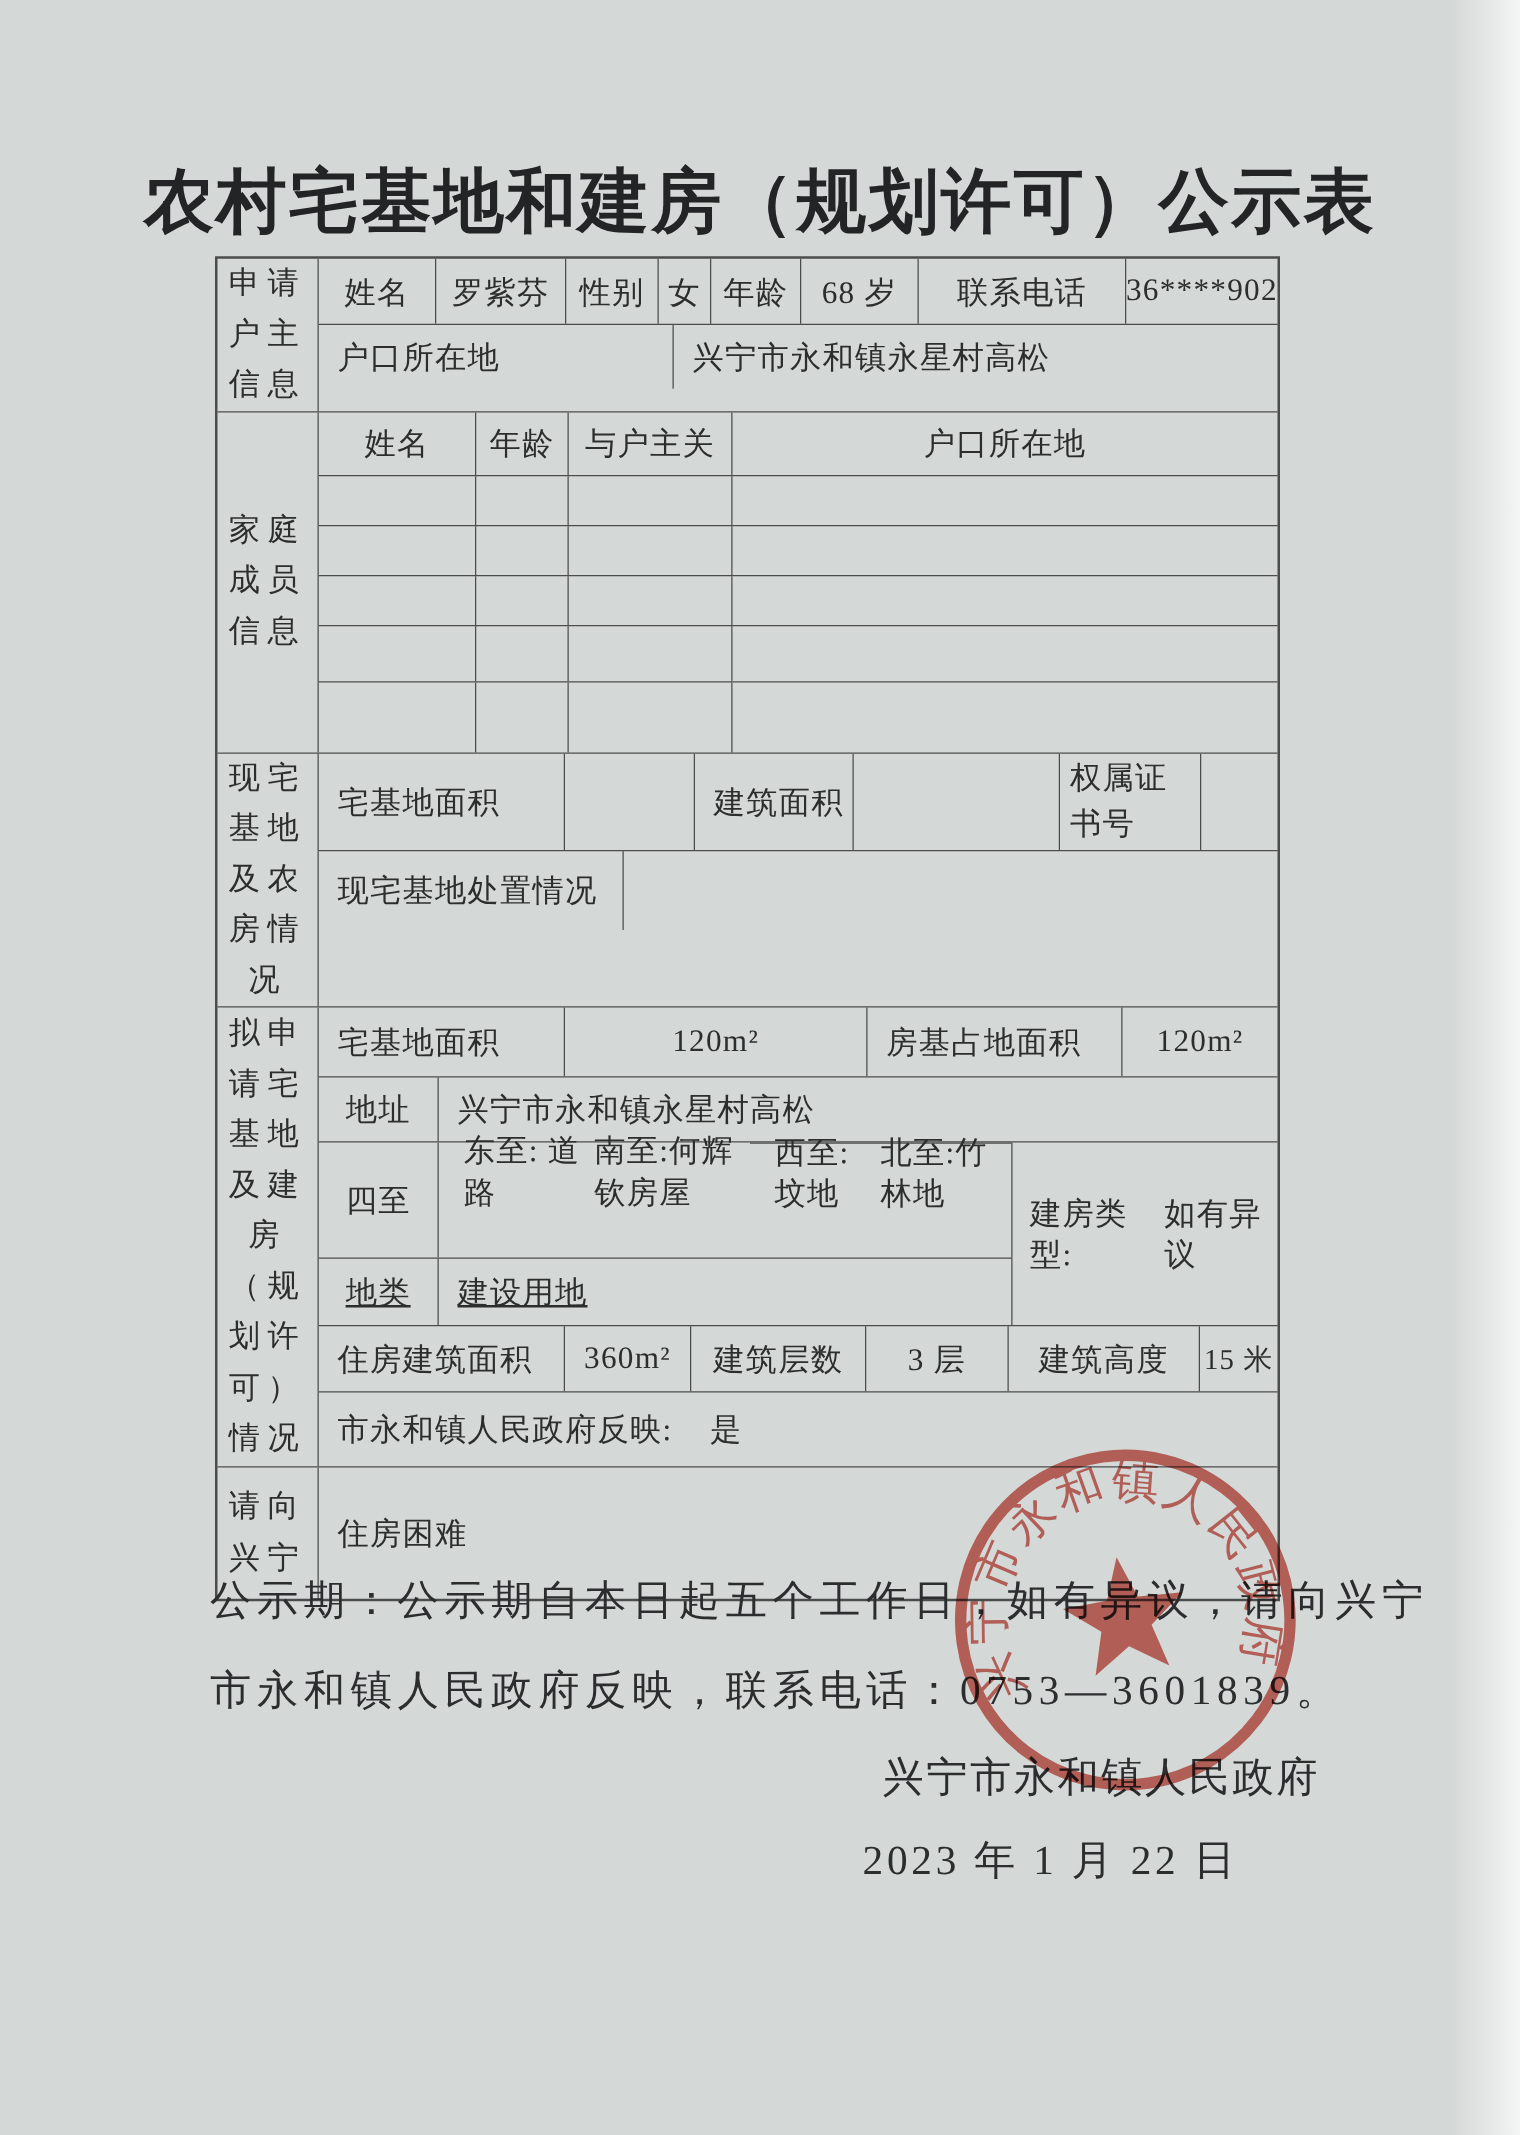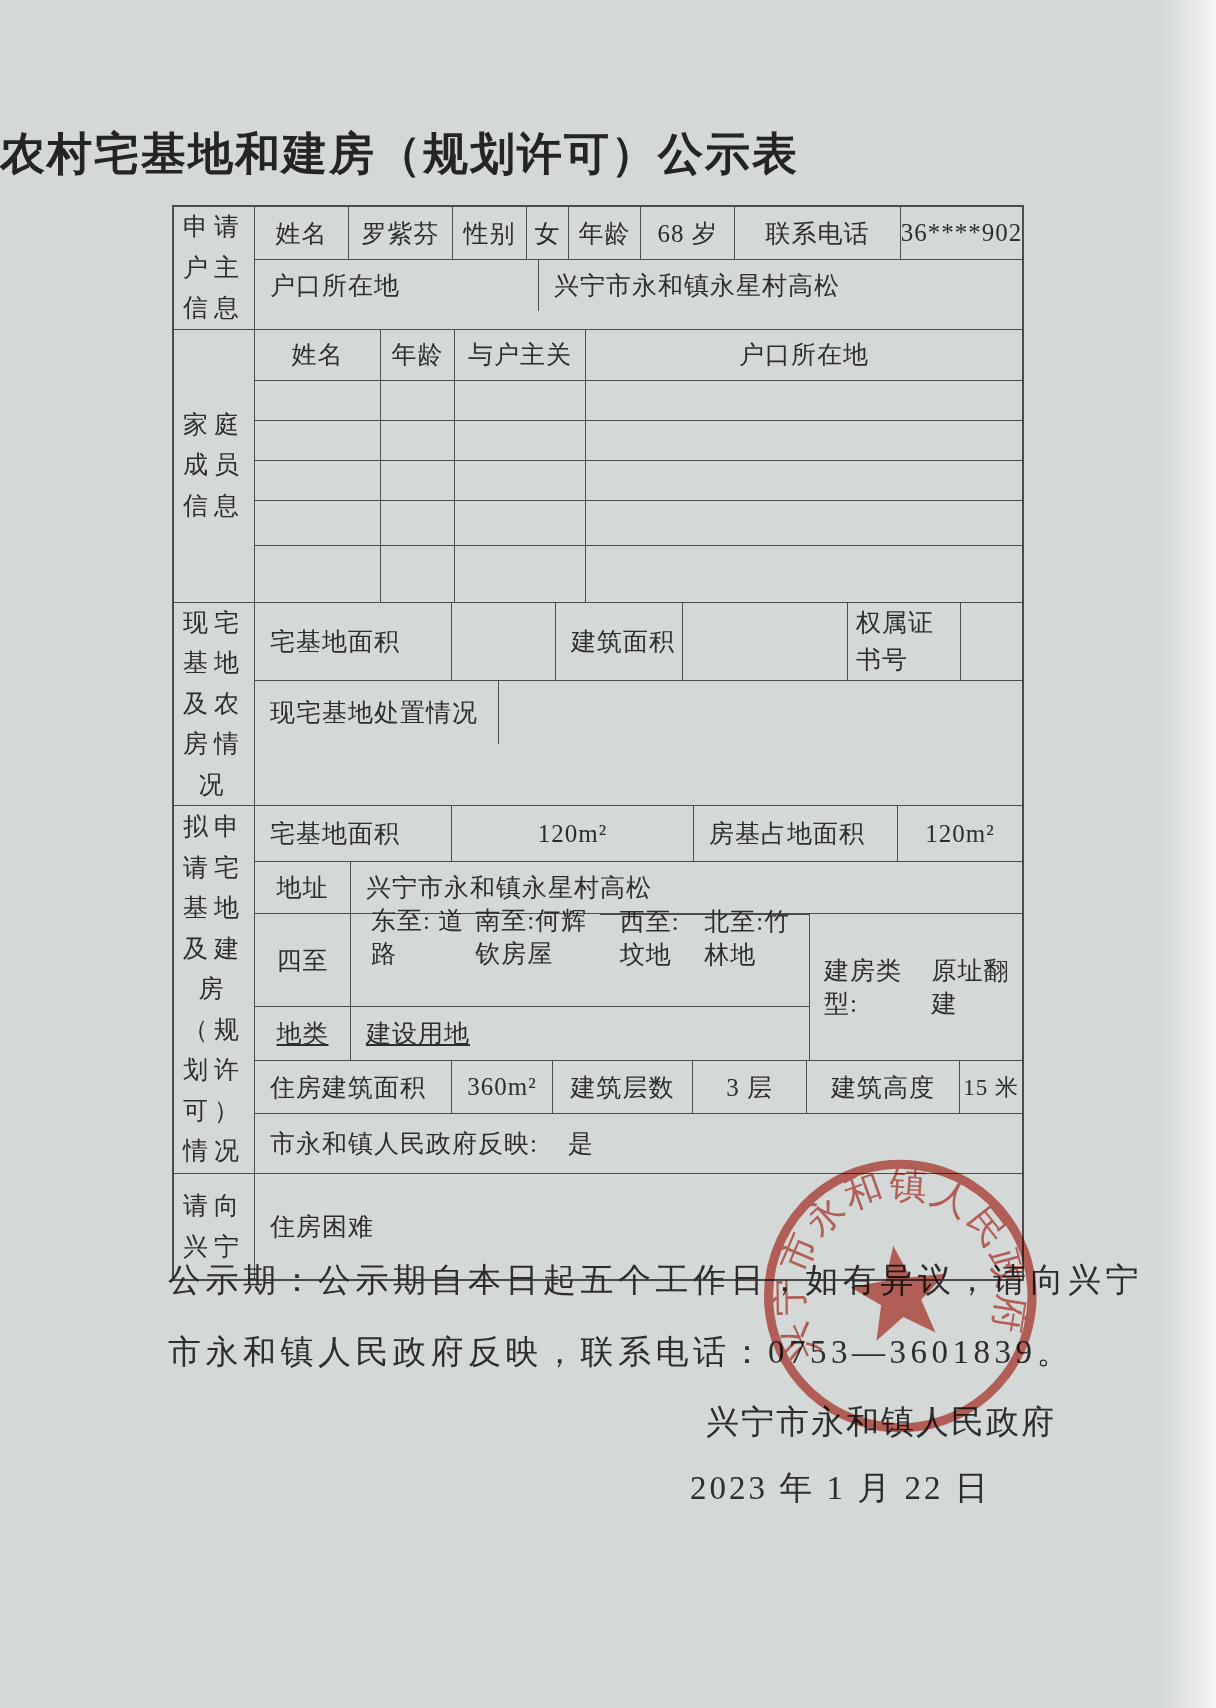--- a/index.html
+++ b/index.html
@@ -22,21 +22,22 @@
     background:linear-gradient(100deg,var(--paper1) 0%,var(--paper2) 55%,#dcе0df 88%,var(--paper3) 96%,#eef2f1 100%);
     background-color:var(--paper2);
     overflow:hidden;
   }
   .edge-strip{
     position:absolute;right:0;top:0;width:56px;height:100%;
     background:linear-gradient(90deg,rgba(255,255,255,0) 0%,rgba(250,252,251,.55) 70%,rgba(252,254,253,.8) 100%);
   }
   .doc-title{
     position:absolute;left:0;right:0;top:124px;
-    font-size:45px;font-weight:700;letter-spacing:2px;
+    text-align:center;
+    font-size:56px;font-weight:700;letter-spacing:2px;
     color:#222425;
   }
   .tbl{
     position:absolute;left:172px;top:205px;width:852px;
     border:2px solid var(--line);
     font-size:25px;letter-spacing:1px;
   }
   .sec{display:flex;}
   .sec + .sec{border-top:1px solid var(--line);}
   .sec-label{
@@ -209,21 +210,21 @@
                 </div>
               </div>
             </div>
             <div style="display:flex;height:54px;border-top:1px solid var(--line);text-decoration:underline;">
               <div class="cell" style="width:96px">地类</div>
               <div class="cell left" style="flex:1;border-right:none">建设用地</div>
             </div>
           </div>
           <div style="width:213px;border-left:1px solid var(--line);display:flex;align-items:center;padding-left:14px;">
             <span>建房类型:</span>
-            <span style="margin-left:10px">原址翻建</span>
+            <span style="margin-left:10px">如有异议</span>
           </div>
         </div>
         <div class="row" style="height:53px">
           <div class="cell left" style="width:197px">住房建筑面积</div>
           <div class="cell" style="width:101px">360m²</div>
           <div class="cell" style="width:140px">建筑层数</div>
           <div class="cell" style="width:114px">3 层</div>
           <div class="cell" style="width:153px">建筑高度</div>
           <div class="cell grow" style="font-size:23px">15 米</div>
         </div>

